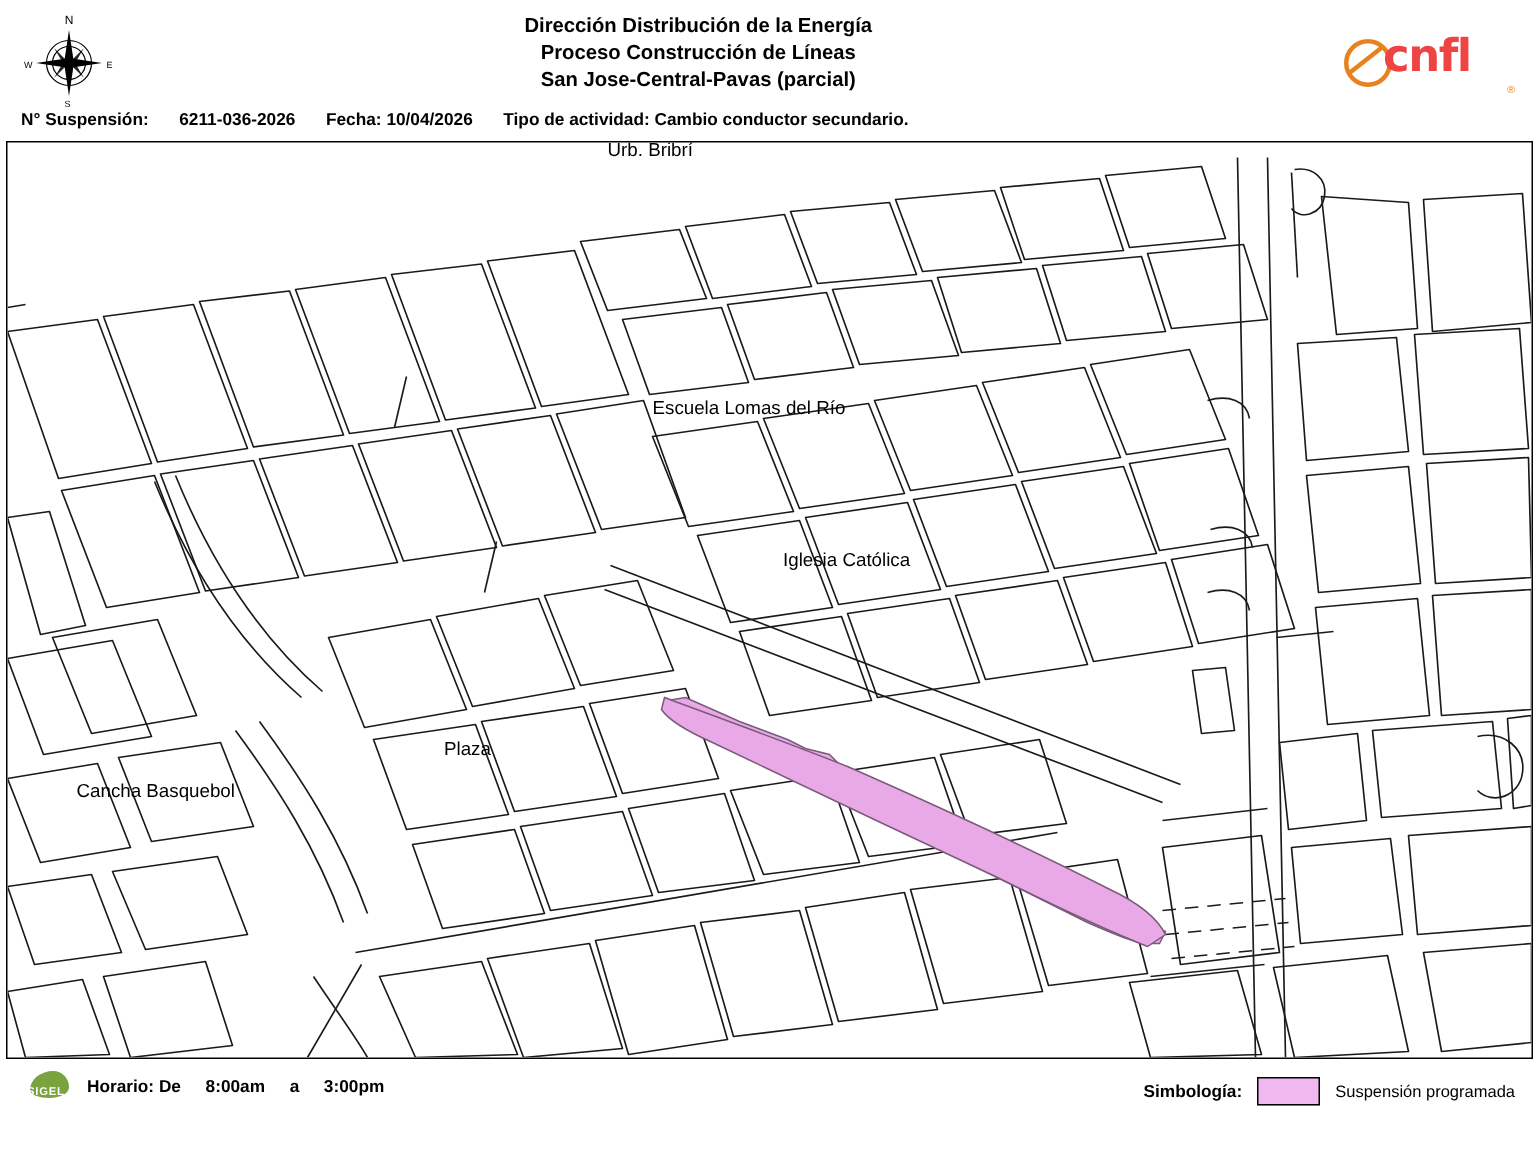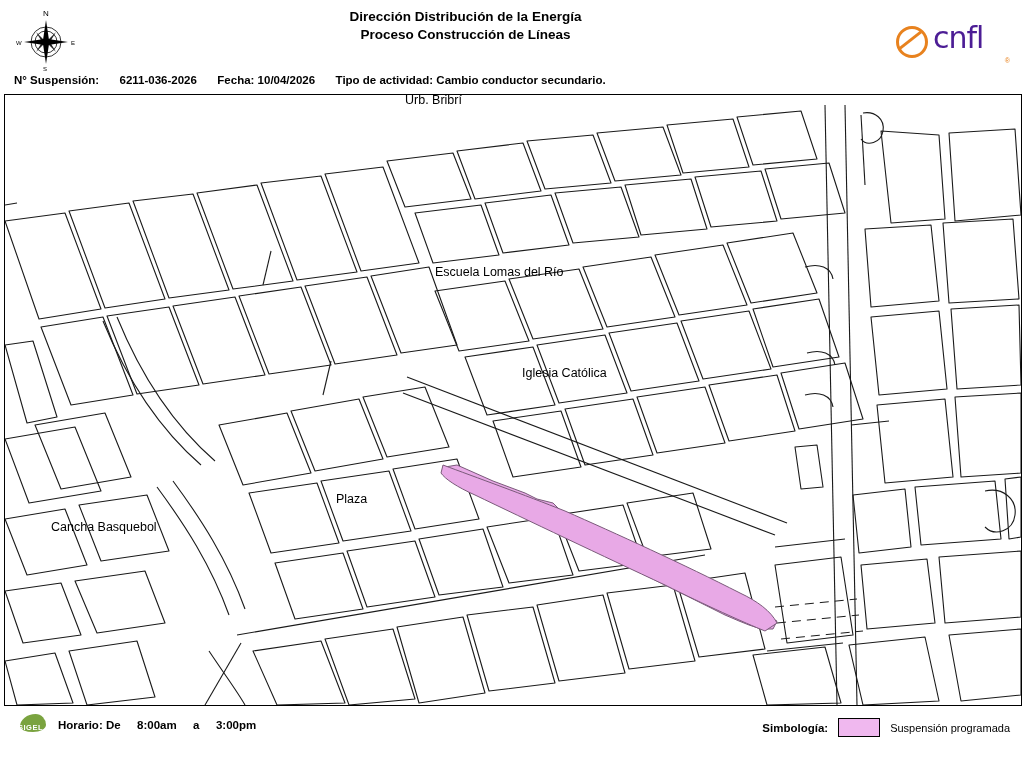--- a/index.html
+++ b/index.html
@@ -37,24 +37,24 @@
     font-weight: bold;
     line-height: 18px;
   }
   .brand {
     position: absolute;
     right: 18px; top: 22px;
     width: 110px; height: 40px;
   }
   .brand-text {
     position: absolute;
-    left: 37px; top: -2px;
+    left: 26px; top: -2px;
     font-size: 30px;
-    font-weight: normal;
-    color: #4c1d95;
+    font-weight: bold;
+    color: #ef4444;
     letter-spacing: -1px;
     font-family: "DejaVu Sans", sans-serif;
   }
   .brand-mark {
     position: absolute;
     left: 0; top: 4px;
     width: 26px; height: 26px;
     border: 3px solid #E8821E;
     border-radius: 50%;
   }
@@ -186,20 +186,21 @@
       <text x="34" y="12" text-anchor="middle" font-size="8" font-family="Liberation Sans, sans-serif" fill="#000">N</text>
       <text x="4" y="41" font-size="6" font-family="Liberation Sans, sans-serif" fill="#000">W</text>
       <text x="59" y="41" font-size="6" font-family="Liberation Sans, sans-serif" fill="#000">E</text>
       <text x="31" y="67" font-size="6" font-family="Liberation Sans, sans-serif" fill="#000">S</text>
     </svg>
   </div>
 
   <div class="title-block">
     <div>Dirección Distribución de la Energía</div>
     <div>Proceso Construcción de Líneas</div>
+    <div>San Jose-Central-Pavas (parcial)</div>
   </div>
 
   <div class="brand">
     <div class="brand-mark"></div>
     <div class="brand-text">cnfl</div>
     <div class="brand-reg">®</div>
   </div>
 
   <div class="meta-row">
     <span class="lbl">N° Suspensión:</span>
@@ -374,21 +375,21 @@
              L552 436 L540 430 L528 424 L516 418 L504 412 L492 406 L480 400 L468 394
              L456 388 L444 382 Z" fill="#e8a9e6" stroke="#7a5a7a" stroke-width="1"></path>
 
     <path d="M438 370 C470 382 520 400 560 416 C610 438 680 470 735 498 C752 506 766 516 772 528
              L760 536 C740 528 700 510 660 490 C600 462 520 424 470 400 C452 392 440 384 436 378 Z" fill="#e8a9e6" stroke="#7a5a7a" stroke-width="1"></path>
   </svg>
 
   <div class="map-label" style="left:400px; top:-2px;">Urb. Bribrí</div>
   <div class="map-label" style="left:430px; top:170px;">Escuela Lomas del Río</div>
   <div class="map-label" style="left:493px; top:271px;padding-left:24px;">Iglesia Católica</div>
-  <div class="map-label" style="left:291px; top:397px;margin-left:40px;">Plaza</div>
+  <div class="map-label" style="left:291px; top:397px;">Plaza</div>
   <div class="map-label" style="left:46px; top:425px;">Cancha Basquebol</div>
 </div>
 
 <div class="footer">
   <div class="sigel">
     <div class="sigel-leaf"></div>
     <div class="sigel-txt">SIGEL</div>
   </div>
 
   <div class="horario">

